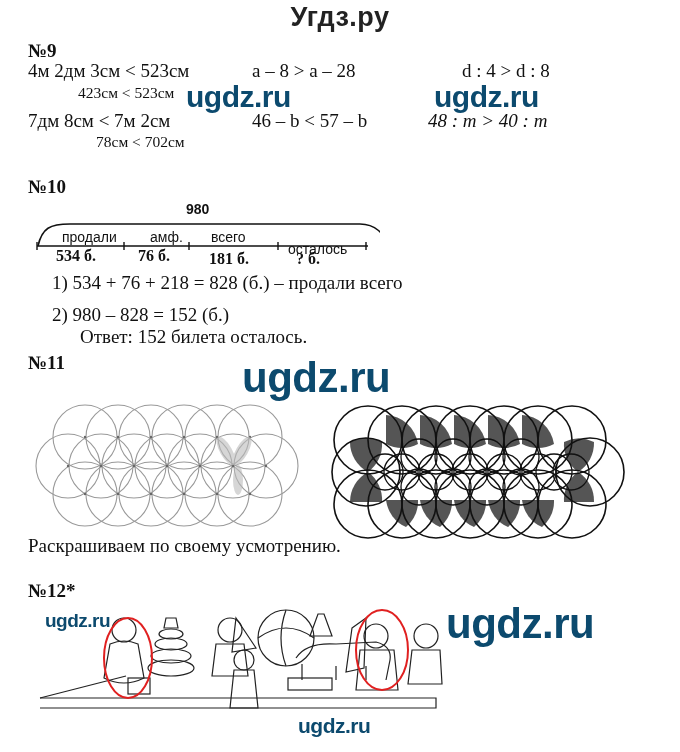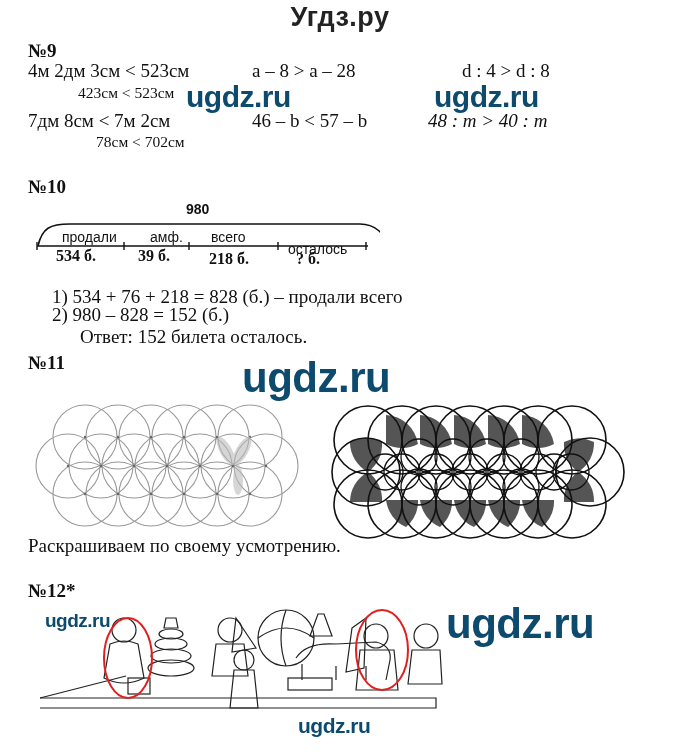--- a/index.html
+++ b/index.html
@@ -41,25 +41,25 @@
   <line x1="94" y1="26" x2="94" y2="34" stroke="#111" stroke-width="1.4"></line>
   <line x1="159" y1="26" x2="159" y2="34" stroke="#111" stroke-width="1.4"></line>
   <line x1="248" y1="26" x2="248" y2="34" stroke="#111" stroke-width="1.4"></line>
   <line x1="336" y1="26" x2="336" y2="34" stroke="#111" stroke-width="1.4"></line>
 </svg>
 <div class="abs diagram-label" style="left:62px;top:229px;">продали</div>
 <div class="abs diagram-label" style="left:150px;top:229px;">амф.</div>
 <div class="abs diagram-label" style="left:211px;top:229px;">всего</div>
 <div class="abs diagram-label" style="left:288px;top:229px;margin-top:12px;">осталось</div>
 <div class="abs diagram-val" style="left:56px;top:247px;">534 б.</div>
-<div class="abs diagram-val" style="left:138px;top:247px;">39 б.</div>
-<div class="abs diagram-val" style="left:209px;top:250px;">218 б.</div>
+<div class="abs diagram-val" style="left:138px;top:247px;">76 б.</div>
+<div class="abs diagram-val" style="left:209px;top:250px;">181 б.</div>
 <div class="abs diagram-val" style="left:296px;top:250px;">? б.</div>
 
-<div class="abs line" style="left:52px;top:286px;">1) 534 + 76 + 218 = 828 (б.) – продали всего</div>
+<div class="abs line" style="left:52px;top:272px;">1) 534 + 76 + 218 = 828 (б.) – продали всего</div>
 <div class="abs line" style="left:52px;top:304px;">2) 980 – 828 = 152 (б.)</div>
 <div class="abs line" style="left:52px;top:326px;margin-left:28px;">Ответ: 152 билета осталось.</div>
 
 <div class="abs task-num" style="left:28px;top:352px;">№11</div>
 <div class="abs wm" style="left:242px;top:354px;font-size:42px;">ugdz.ru</div>
 
 <svg class="abs" style="left:30px;top:398px;" width="285" height="132">
   <g fill="none" stroke="#999" stroke-width="1.1" id="lgrid">
 
     <circle cx="55" cy="39" r="32"></circle>

